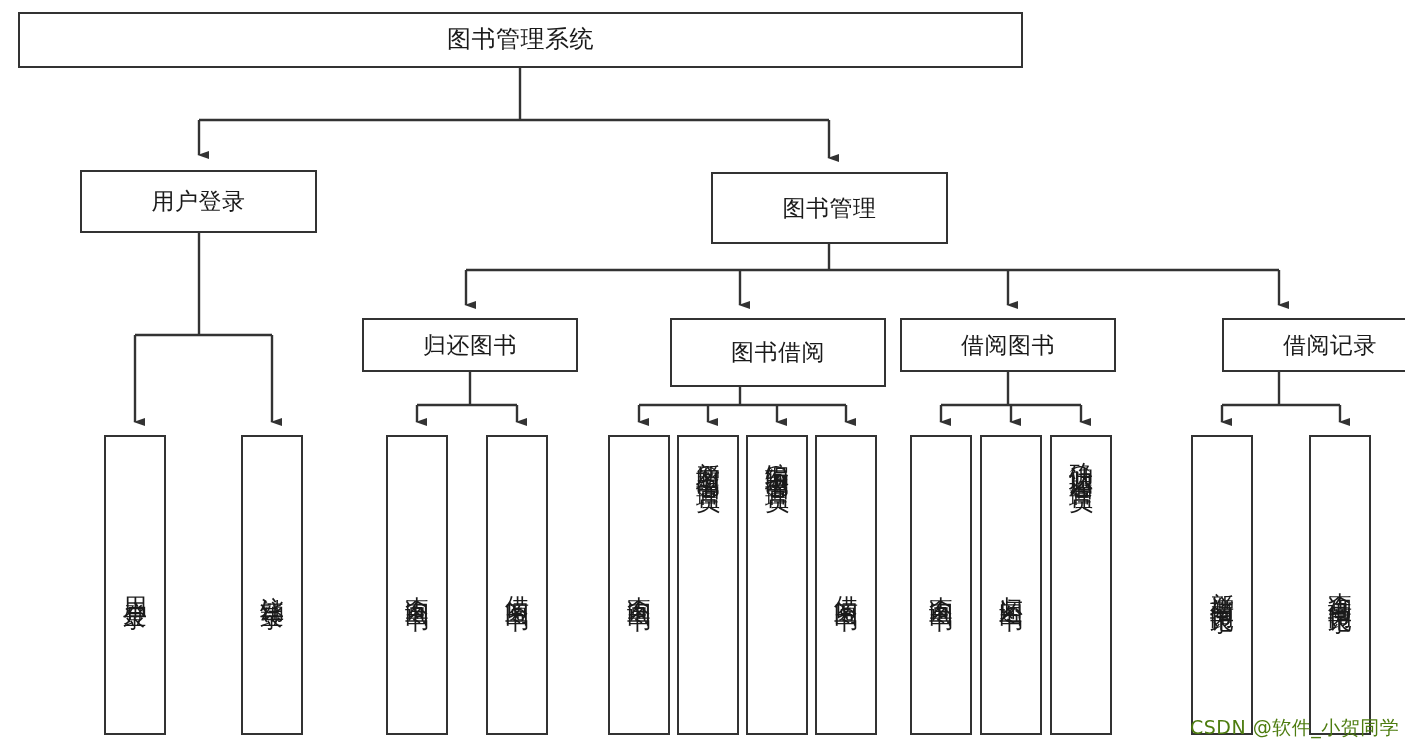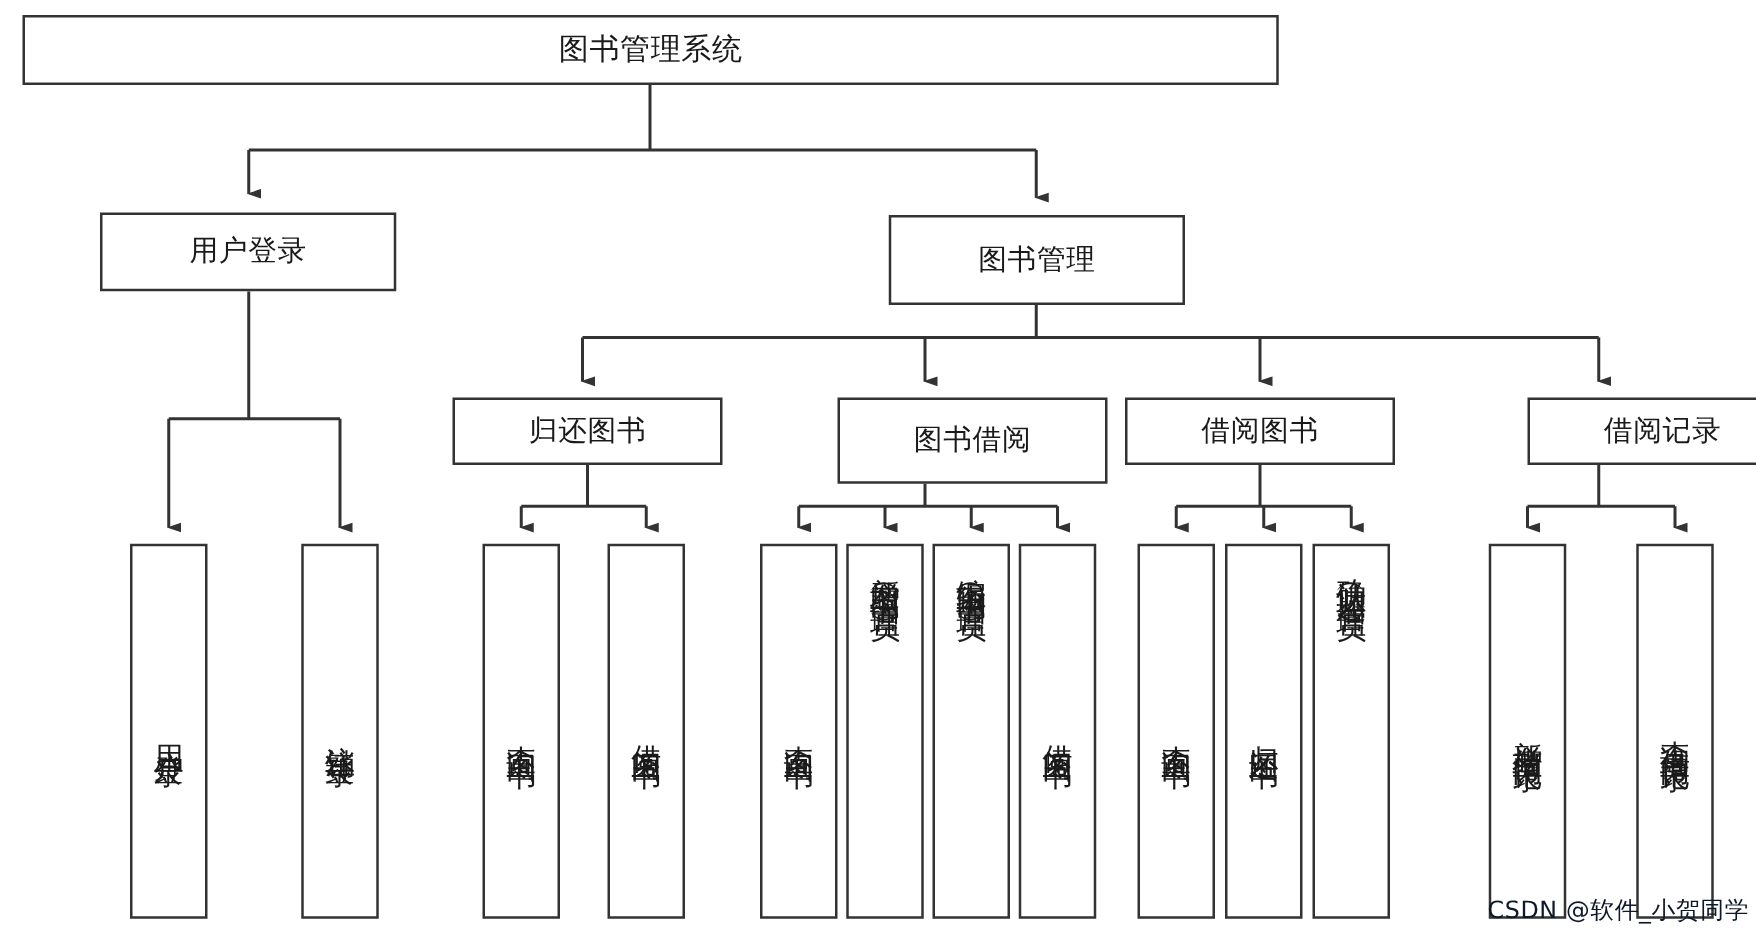--- a/index.html
+++ b/index.html
@@ -64,21 +64,21 @@
     letter-spacing: 4px;
     white-space: nowrap;
   }
   .node.leaf.leaf-top {
     align-items: flex-start;
     padding-top: 6px;
   }
   .watermark {
     position: absolute;
     font-size: 19px;
-    color: #0f172a;
+    color: #4d7c0f;
     white-space: nowrap;
     z-index: 5;
     letter-spacing: 0.5px;
   }
 </style>
 </head>
 <body>
 
 <div id="diagram-root">
 

